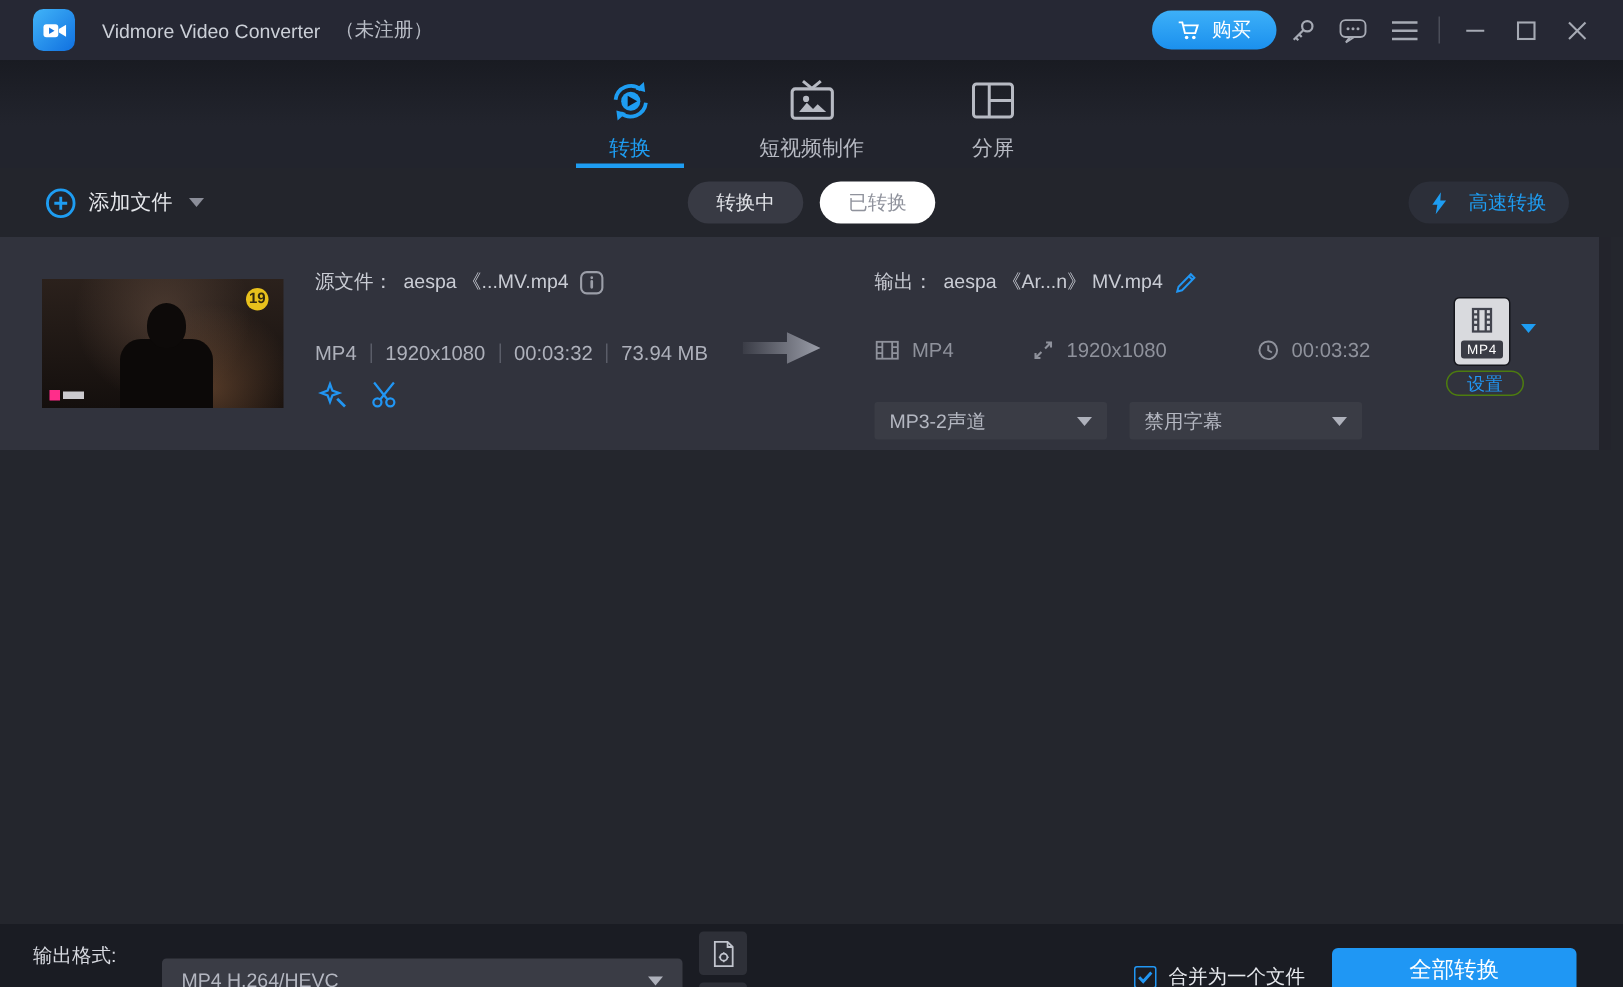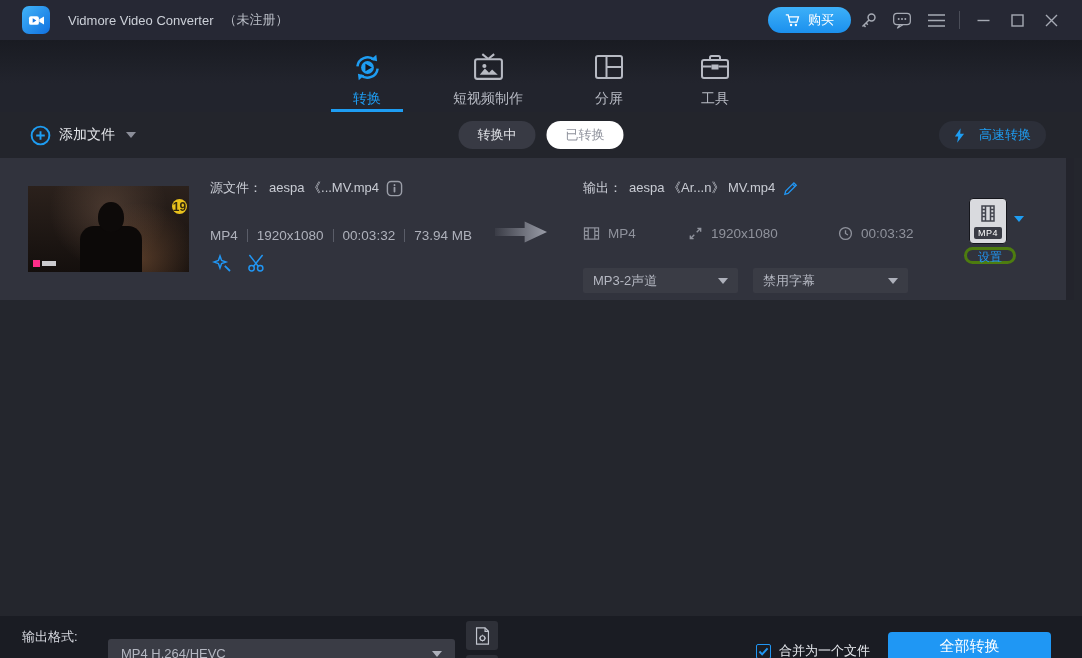--- a/index.html
+++ b/index.html
@@ -51,23 +51,23 @@
   .file-row { position:relative; width:1074px; height:142px; background:#31333d; }
   .thumb { position:absolute; left:28px; top:28px; width:161px; height:86px; overflow:hidden;
     background:
       radial-gradient(circle at 70% 85%, rgba(130,88,58,.55), transparent 42%),
       radial-gradient(circle at 50% 28%, rgba(104,80,66,.55), transparent 58%),
       linear-gradient(180deg,#2b211c,#140f0d); }
   .fig-head { position:absolute; left:70px; top:16px; width:26px; height:30px; border-radius:50% 50% 45% 45%;
     background:#0d0a09; }
   .fig-body { position:absolute; left:52px; top:40px; width:62px; height:50px; border-radius:14px 14px 0 0;
     background:#0c0908; }
-  .thumb-badge { position:absolute; right:2px; top:6px; width:15px; height:15px; border-radius:50%;
-    background:#e8c11c; color:#33290e; font-size:12px; font-weight:bold; display:flex;
-    align-items:center; justify-content:center;margin-top:7px; }
+  .thumb-badge { position:absolute; right:10px; top:6px; width:15px; height:15px; border-radius:50%;
+    background:#e8c11c; color:#33290e; font-size:10px; font-weight:bold; display:flex;
+    align-items:center; justify-content:center; }
   .thumb-mark { position:absolute; left:5px; bottom:5px; display:flex; gap:2px; align-items:center; }
   .thumb-mark i { display:block; width:7px; height:7px; background:#ff2d8a; }
   .thumb-mark s { display:block; width:14px; height:5px; background:rgba(235,235,240,.85); }
 
   .src-name, .out-name { position:absolute; top:21px; display:flex; align-items:center; gap:7px;
     font-size:13px; color:#c9ccd4; }
   .src-name { left:210px; } .out-name { left:583px; }
   .info-line { position:absolute; left:210px; top:70px; display:flex; align-items:center; gap:9px;
     font-size:13.5px; color:#aeb1bb; }
   .divider { width:1px; height:13px; background:#5a5d68; }
@@ -85,21 +85,21 @@
   .dd .caret { margin-left:auto; border-top-color:#aeb1bb; }
   .dd-audio { left:583px; top:92px; width:155px; }
   .dd-sub   { left:753px; top:92px; width:155px; }
   .fmt-box { position:absolute; left:969px; top:40px; width:38px; height:46px; background:#d9dade;
     border:1px solid #15161c; border-radius:4px; display:flex; align-items:center;
     justify-content:center; cursor:pointer; }
   .fmt-badge { position:absolute; left:4px; bottom:4px; right:4px; background:#3a3c45; color:#fff;
     font-size:9px; text-align:center; border-radius:2px; padding:1px 0; letter-spacing:.5px; }
   .fmt-caret { position:absolute; left:1014px; top:58px; border-top-color:#1e9df2; cursor:pointer; }
   .settings-btn { position:absolute; left:964px; top:89px; width:52px; height:17px;
-    border:3px solid #4d7c0f; border-radius:9px; background:transparent; color:#2196f3;
+    border:1px solid #4d7c0f; border-radius:9px; background:transparent; color:#2196f3;
     font-size:12px; font-family:inherit; line-height:14px; cursor:pointer; }
   .vscroll { position:absolute; right:0; top:0; width:8px; height:142px; background:#23242c; }
 
   
   .bottombar { position:relative; height:42px; background:#1a1c23; }
   .ofmt-label { position:absolute; left:22px; top:12px; font-size:13px; color:#d6d8df; }
   .dd-main { left:108px; top:5px; width:347px; height:29px; border-radius:3px; padding:0 13px; }
   .prof-btn { position:absolute; left:466px; top:5px; width:32px; height:29px; background:#2e3038;
     border:none; border-radius:3px; color:#c2c5ce; display:flex; align-items:center;
     justify-content:center; cursor:pointer; }
@@ -207,31 +207,20 @@
   </div>
   <div class="tab">
     <span class="tab-icon">
       <svg width="32" height="28" viewBox="0 0 32 28" class="ic" stroke-width="2">
         <rect x="3" y="3" width="26" height="22" rx="2"></rect>
         <path d="M13.5 3 v22 M13.5 14 H29"></path>
       </svg>
     </span>
     <span>分屏</span>
   </div>
-  <div class="tab">
-    <span class="tab-icon">
-      <svg width="32" height="28" viewBox="0 0 32 28" class="ic" stroke-width="2">
-        <path d="M11 7 V4.5 a1.5 1.5 0 0 1 1.5 -1.5 h7 a1.5 1.5 0 0 1 1.5 1.5 V7"></path>
-        <rect x="3" y="7" width="26" height="18" rx="2"></rect>
-        <path d="M3 13.5 h9.5 M19.5 13.5 H29"></path>
-        <rect x="12.5" y="11.5" width="7" height="5" fill="currentColor" stroke="none"></rect>
-      </svg>
-    </span>
-    <span>工具</span>
-  </div>
 </div>
 
 <div class="toolbar">
   <div class="add-files">
     <span>
       <svg width="21" height="21" viewBox="0 0 22 22" class="ic" stroke-width="2" style="color:#1e9df2">
         <circle cx="11" cy="11" r="9.3"></circle>
         <path d="M11 6.5 v9 M6.5 11 h9"></path>
       </svg>
     </span>

